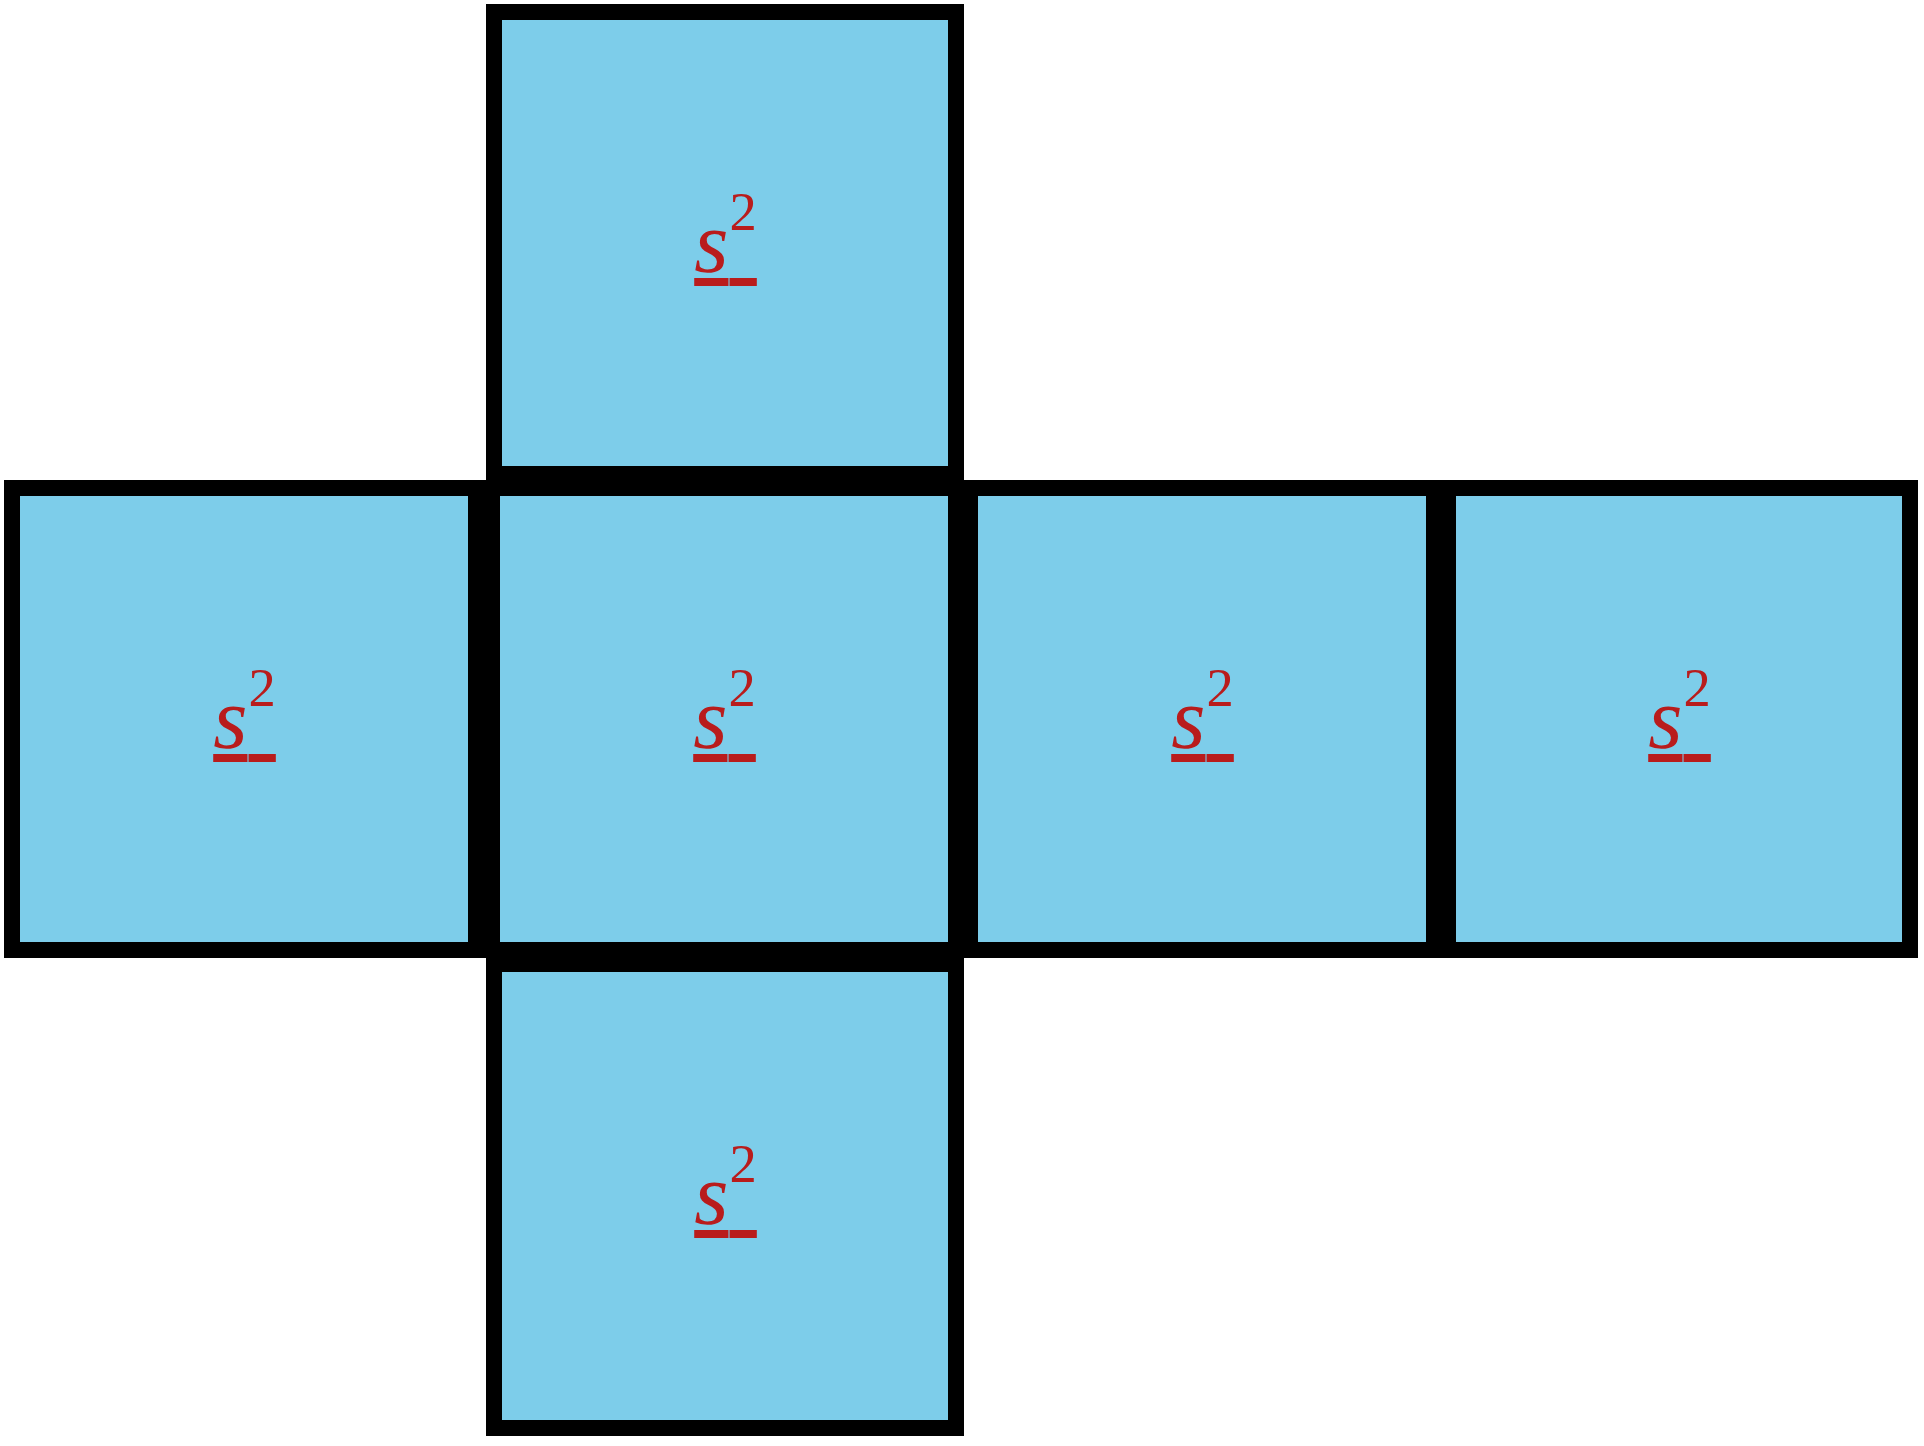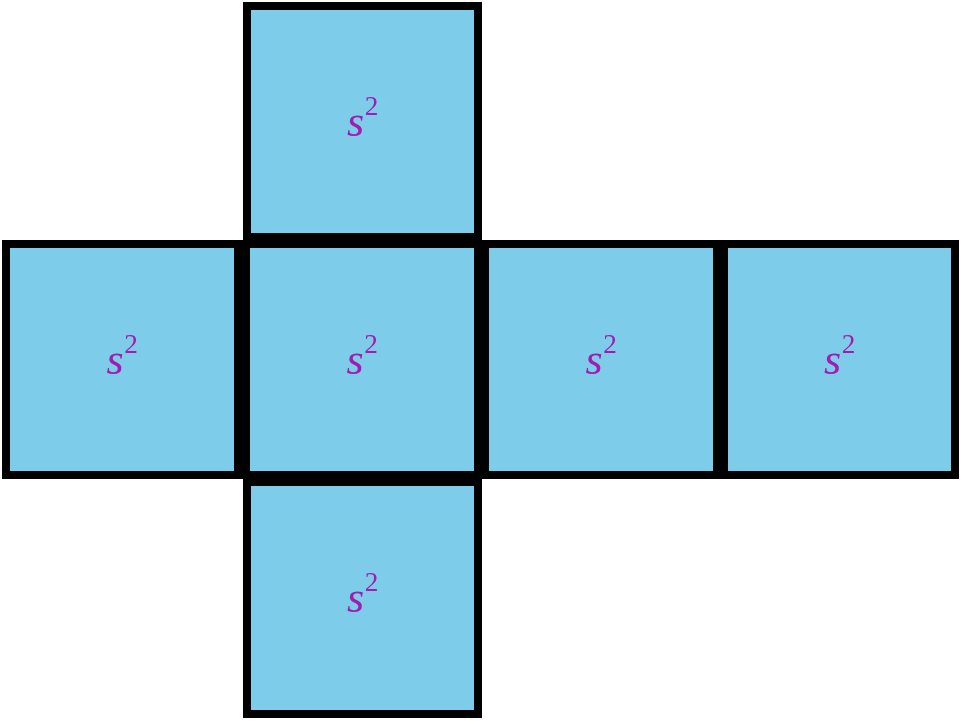--- a/index.html
+++ b/index.html
@@ -27,26 +27,27 @@
     border: 8px solid #000000;
     display: flex;
     align-items: center;
     justify-content: center;
   }
   .face-label {
     font-family: "Liberation Serif", "DejaVu Serif", serif;
     font-style: italic;
     font-size: 44px;
     line-height: 1;
-    color: #a21caf;
+    color: #b91c1c;
     letter-spacing: 0;
     white-space: nowrap;
     user-select: none;
     position: relative;
     display: inline-block;
+    text-decoration: underline;
   }
   .face-label .base {
     font-style: italic;
   }
   .face-label .exponent {
     font-style: normal;
     font-size: 0.62em;
     vertical-align: super;
     line-height: 0;
     position: relative;

